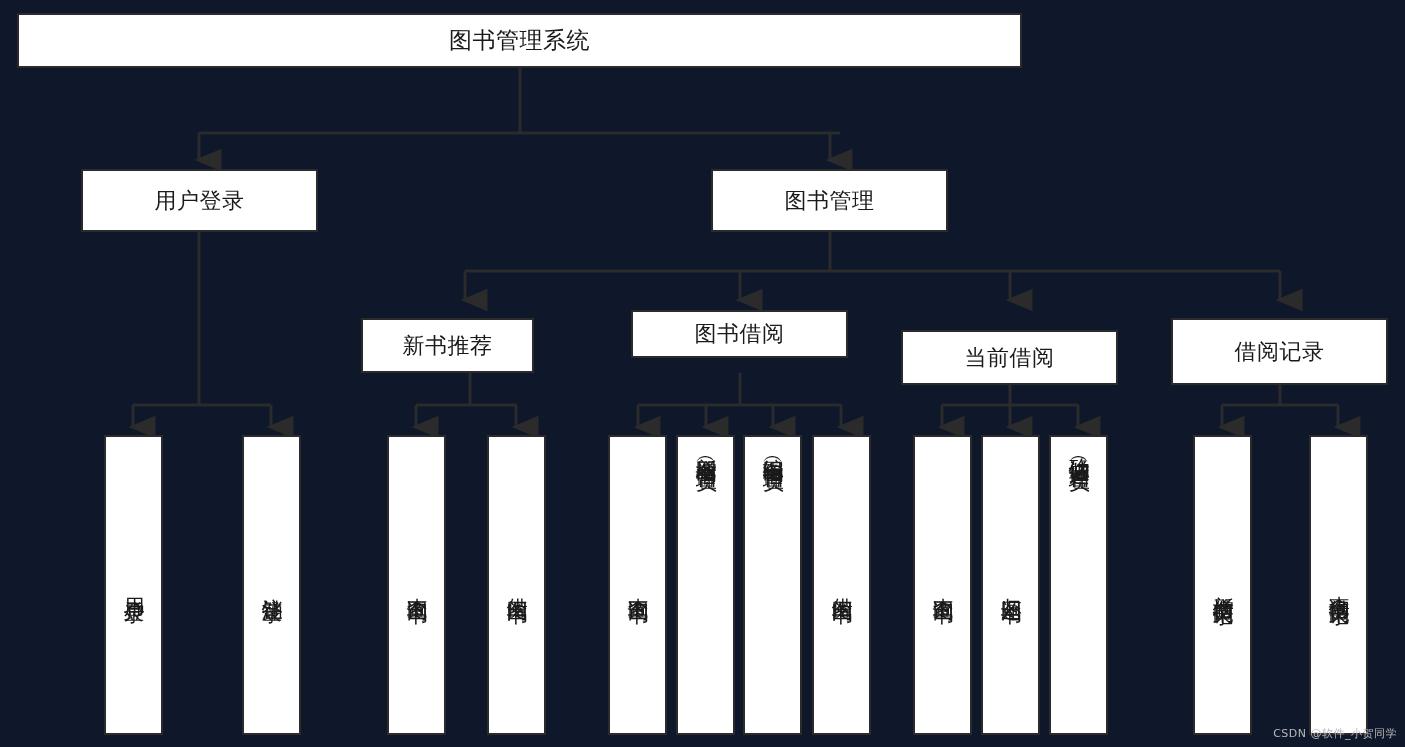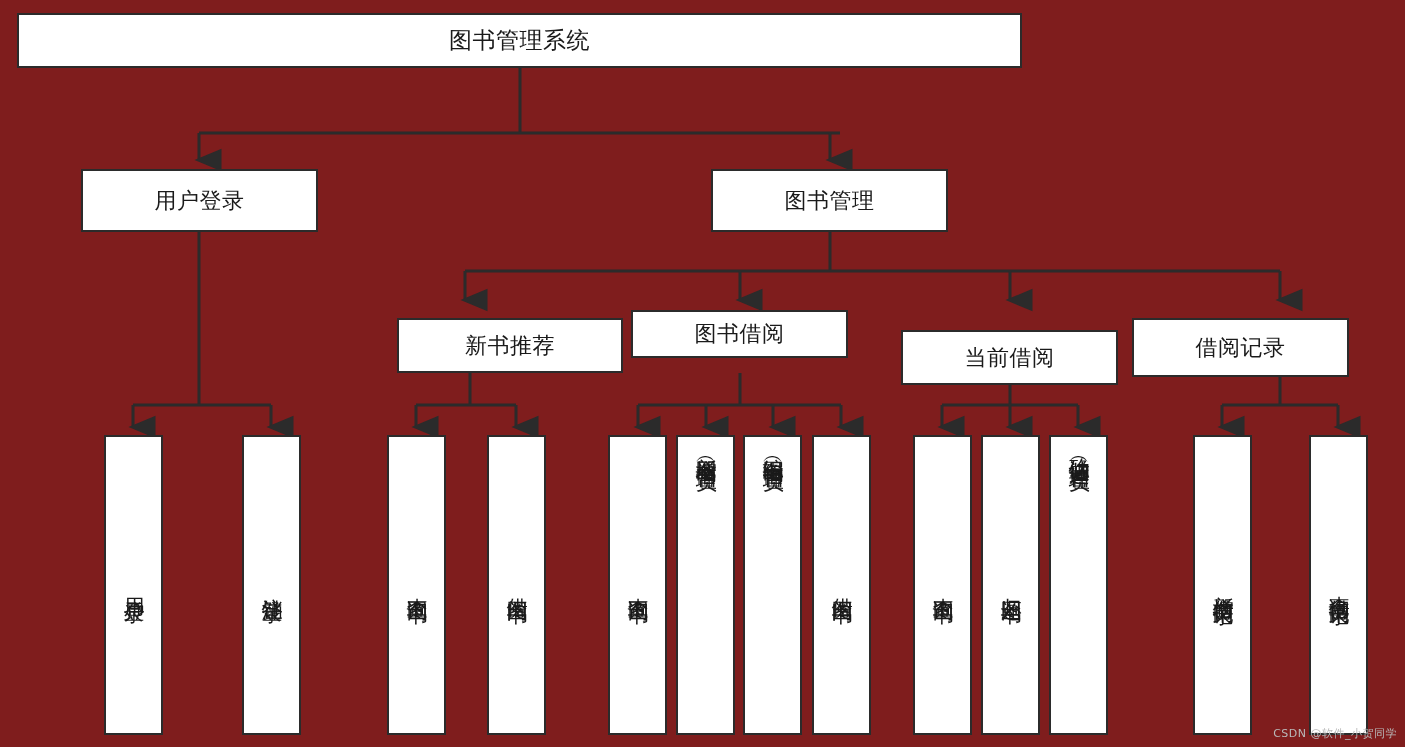--- a/index.html
+++ b/index.html
@@ -8,21 +8,21 @@
     padding: 0;
     background: #ffffff;
   }
   body {
     font-family: "DejaVu Sans", "Liberation Sans", sans-serif;
   }
   #diagram {
     position: relative;
     width: 1405px;
     height: 747px;
-    background: #7f1d1d;
+    background: #0f172a;
     overflow: hidden;
   }
   #wires {
     position: absolute;
     left: 0;
     top: 0;
     width: 1405px;
     height: 747px;
     pointer-events: none;
   }
@@ -141,30 +141,30 @@
     <span class="label">图书管理系统</span>
   </div>
 
   <div class="node horiz" style="left:81px; top:169px; width:237px; height:63px;">
     <span class="label">用户登录</span>
   </div>
   <div class="node horiz" style="left:711px; top:169px; width:237px; height:63px;justify-content:center;">
     <span class="label">图书管理</span>
   </div>
 
-  <div class="node horiz" style="left:361px; top:318px; width:226px; height:55px;margin-left:36px;">
+  <div class="node horiz" style="left:361px; top:318px; width:173px; height:55px;">
     <span class="label">新书推荐</span>
   </div>
   <div class="node horiz" style="left:631px; top:310px; width:217px; height:48px;">
     <span class="label">图书借阅</span>
   </div>
   <div class="node horiz" style="left:901px; top:318px; width:217px; height:55px;margin-top:12px;">
     <span class="label">当前借阅</span>
   </div>
-  <div class="node horiz" style="left:1132px; top:318px; width:217px; height:59px;">
+  <div class="node horiz" style="left:1171px; top:318px; width:217px; height:67px;">
     <span class="label">借阅记录</span>
   </div>
 
   <div class="node vert centered" style="left:104px; top:435px; width:59px; height:300px;">
     <span class="label">用户登录</span>
   </div>
   <div class="node vert centered" style="left:242px; top:435px; width:59px; height:300px;">
     <span class="label">注销登录</span>
   </div>
 

